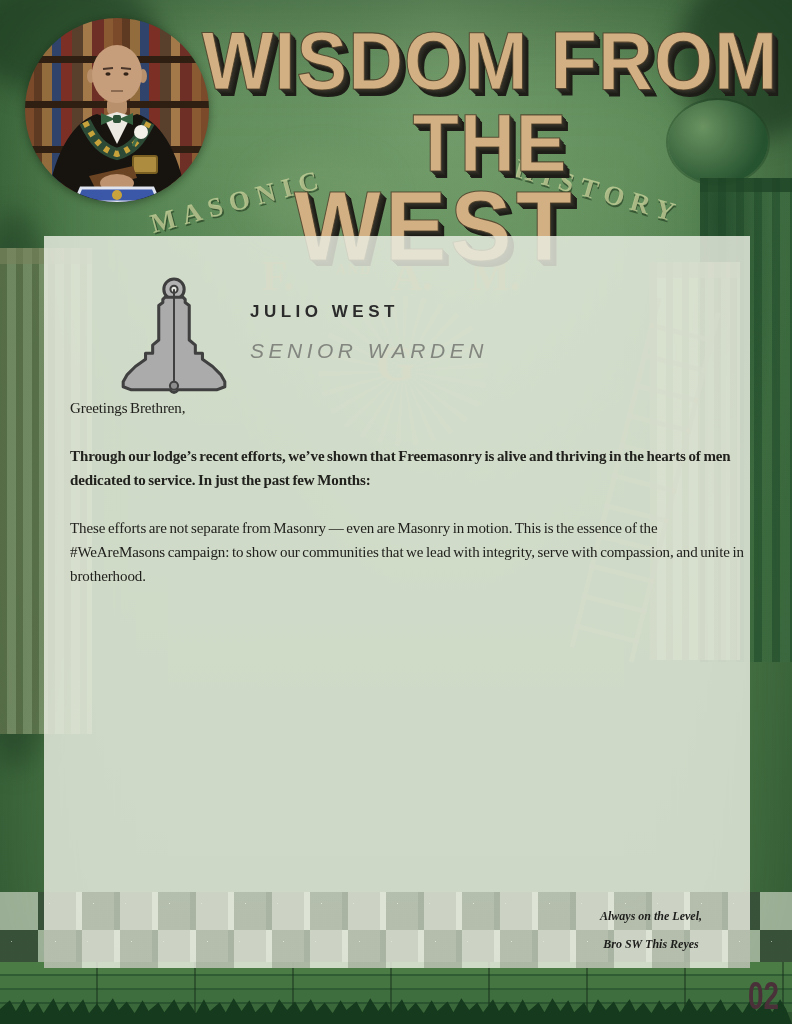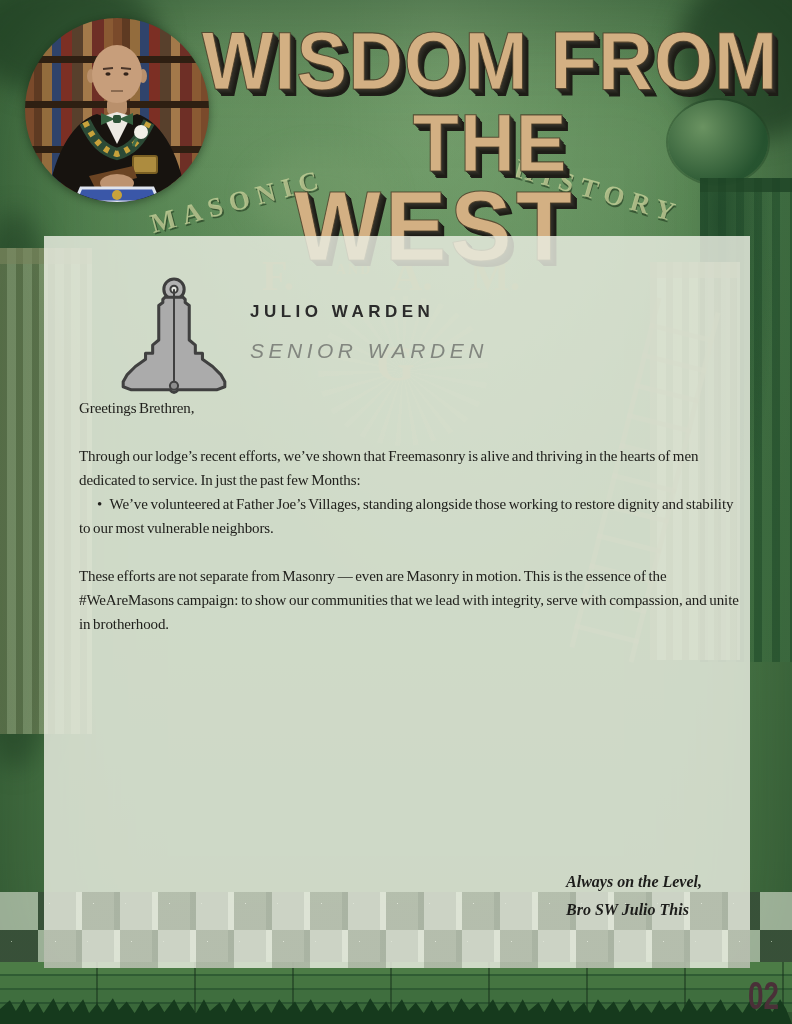--- a/index.html
+++ b/index.html
@@ -95,28 +95,28 @@
       linear-gradient(45deg, rgba(110,124,102,.36) 25%, transparent 25%, transparent 75%, rgba(110,124,102,.36) 75%);
     background-position:0 0,38px 38px;background-size:76px 76px;}
 
   .jewel{position:absolute;left:74px;top:40px;width:112px;height:124px;}
   .author{position:absolute;left:206px;top:66px;font-family:"Liberation Sans",sans-serif;}
   .author .name{font-size:17px;font-weight:bold;letter-spacing:4.5px;color:#2b2b2b;}
   .author .role{font-size:21px;font-style:italic;letter-spacing:4.5px;color:#82867f;margin-top:17px;}
 
   .letter-body{position:absolute;left:18px;top:160px;width:684px;
     font-size:15px;line-height:24px;color:#21211d;letter-spacing:-.1px;word-spacing:-1px;}
-  .letter-body p{margin:0 0 24px 17px;}
-  .letter-body p.tight{margin-bottom:0;}
+  .letter-body p{margin:0 0 24px 8px;}
+  .letter-body p.tight{margin-bottom:0;font-weight:bold;}
   .bullets{margin:0 0 24px 0;}
   .bullet{margin:0;text-indent:18px;}
   .bullet::before{content:"\2022\2002";}
 
-  .signoff{position:absolute;right:48px;top:632px;
-    font-weight:bold;font-style:italic;font-size:16px;line-height:28px;color:#1d1d1b;}
+  .signoff{position:absolute;right:48px;top:666px;text-align:center;
+    font-weight:bold;font-style:italic;font-size:12px;line-height:28px;color:#1d1d1b;}
 
   .page-number{position:absolute;left:748px;top:974px;font-family:"Liberation Sans",sans-serif;
     font-weight:bold;font-size:34px;color:#4a3038;transform:scale(.82,1.12);transform-origin:left top;
     letter-spacing:0px;}
 </style>
 </head>
 <body>
 
 <div class="bg"></div>
 <div class="blob b1"></div>
@@ -185,32 +185,31 @@
 
   <svg class="jewel" viewBox="0 0 110 122">
     <circle cx="55" cy="13" r="10" fill="#b3b3b3" stroke="#3e3e3e" stroke-width="3"></circle>
     <circle cx="55" cy="13" r="3.5" fill="#e6e8e2" stroke="#3e3e3e" stroke-width="2"></circle>
     <path d="M46,21 L64,21 L66,23 L66,26 L70,29 L70,63 L76,68 L76,76 L83,76 L83,82 L93,89 L101,97 L105,104 L105,109 L97,112 L59,112 Q55,117 51,112 L13,112 L5,109 L5,104 L9,97 L17,89 L27,82 L27,76 L34,76 L34,68 L40,63 L40,29 L44,26 L44,23 Z" fill="#ababab" stroke="#404040" stroke-width="3" stroke-linejoin="round"></path>
     <line x1="55" y1="13" x2="55" y2="107" stroke="#404040" stroke-width="2"></line>
     <circle cx="55" cy="108" r="4" fill="#8d8d8d" stroke="#404040" stroke-width="2"></circle>
   </svg>
 
   <div class="author">
-    <div class="name">JULIO WARDEN</div>
+    <div class="name">JULIO WEST</div>
     <div class="role">SENIOR WARDEN</div>
   </div>
 
   <div class="letter-body">
     <p>Greetings Brethren,</p>
     <p class="tight">Through our lodge’s recent efforts, we’ve shown that Freemasonry is alive and thriving in the hearts of men dedicated to service. In just the past few Months:</p>
     <div class="bullets">
-      <p class="bullet">We’ve volunteered at Father Joe’s Villages, standing alongside those working to restore dignity and stability to our most vulnerable neighbors.</p>
     </div>
     <p>These efforts are not separate from Masonry — even are Masonry in motion. This is the essence of the #WeAreMasons campaign: to show our communities that we lead with integrity, serve with compassion, and unite in brotherhood.</p>
   </div>
 
   <div class="signoff">
     <div>Always on the Level,</div>
-    <div>Bro SW Julio This</div>
+    <div>Bro SW This Reyes</div>
   </div>
 </div>
 
 <div class="page-number">02</div>
 
 </body></html>

